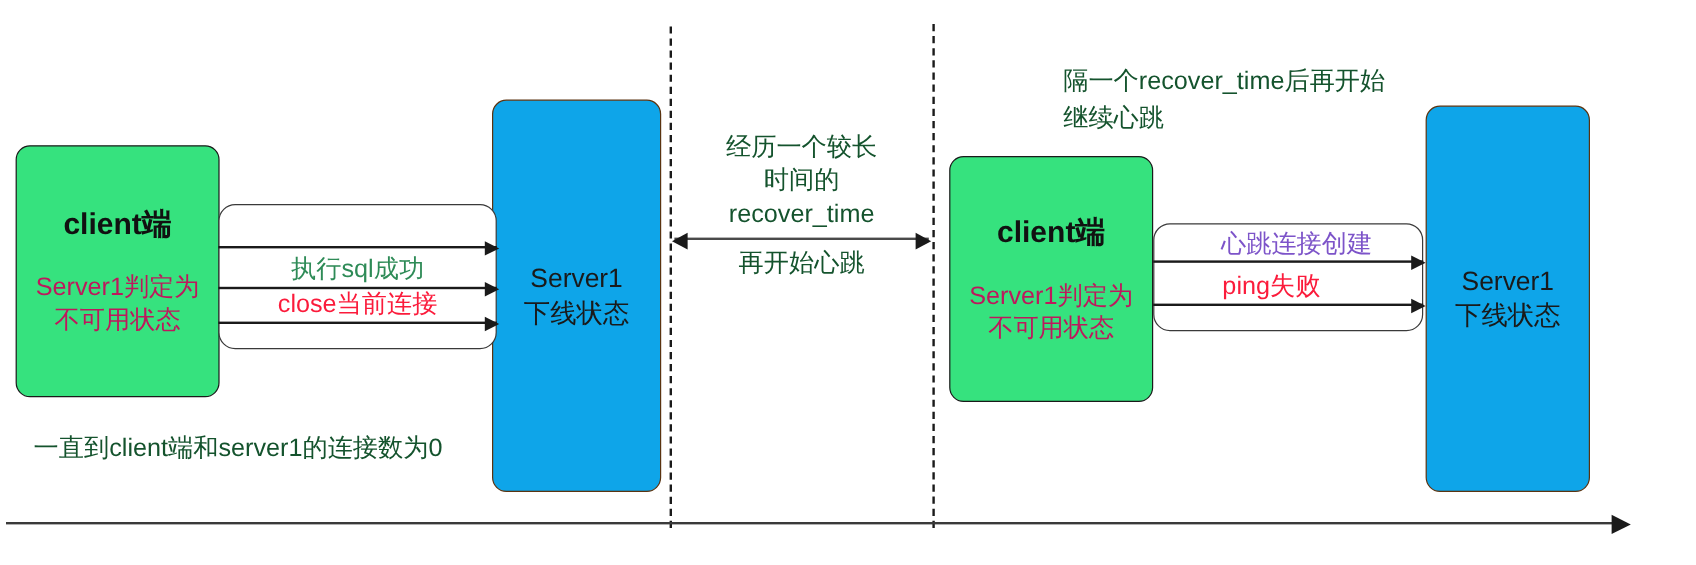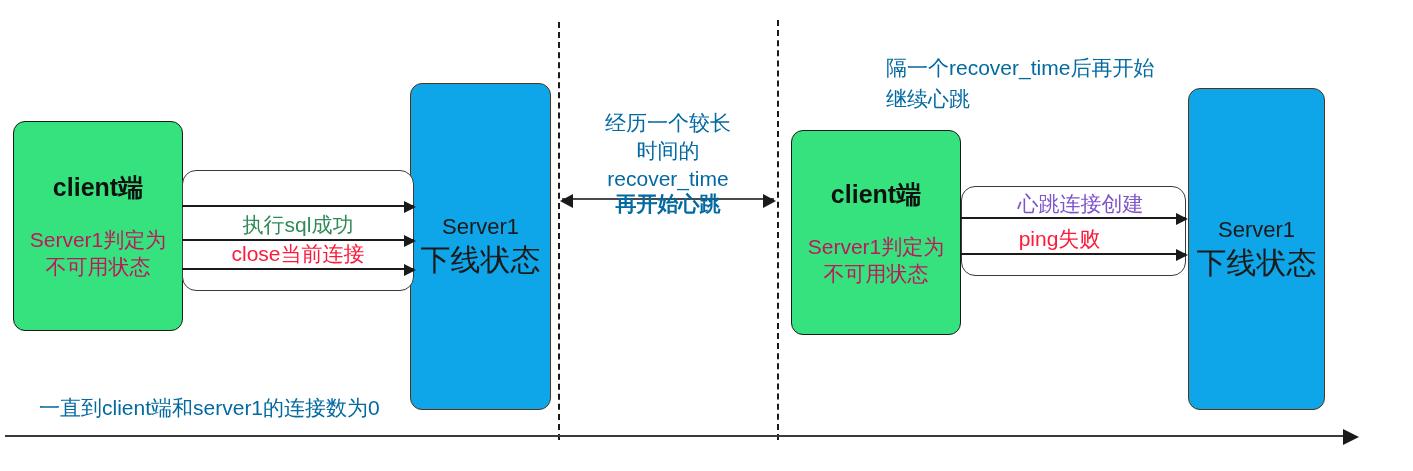--- a/index.html
+++ b/index.html
@@ -47,21 +47,21 @@
     font-size: 22px;
     font-weight: normal;
     color: #1a1a1a;
   }
   .node-sub {
     font-size: 21px;
     color: #be185d;
     white-space: nowrap;
   }
   .node-sub-dark {
-    font-size: 30px;
+    font-size: 22px;
     color: #1a1a1a;
     white-space: nowrap;
   }
 
   .connector {
     position: absolute;
     box-sizing: border-box;
     border: 1.5px solid #3a3a3a;
     border-radius: 14px;
     background: #ffffff;
@@ -88,21 +88,21 @@
     white-space: nowrap;
     text-align: center;
     line-height: 1.25;
   }
   .lbl-purple { color: #7d54c9; }
   .lbl-green  { color: #2e8b57; }
   .lbl-red    { color: #fb1b3b; }
 
   .note {
     position: absolute;
-    color: #0369a1;
+    color: #14532d;
     font-size: 21px;
     line-height: 1.35;
     white-space: nowrap;
   }
   .note-center { text-align: center; }
 
   .dashed-line {
     position: absolute;
     width: 0;
     border-left: 2px dashed #1a1a1a;
@@ -165,31 +165,31 @@
 
   <div class="connector" style="left:182px; top:170px; width:232px; height:121px;"></div>
 
   <div class="flow-arrow" style="left:182px; top:205px; width:232px;"></div>
   <div class="flow-arrow" style="left:182px; top:239px; width:232px;"></div>
   <div class="flow-arrow" style="left:182px; top:268px; width:232px;"></div>
 
   <div class="edge-label lbl-red" style="left:182px; top:241px; width:232px;">close当前连接</div>
   <div class="edge-label lbl-green" style="left:182px; top:212px; width:232px;">执行sql成功</div>
 
-  <div class="note" style="left:39px; top:360px;margin-top:34px;">一直到client端和server1的连接数为0</div>
+  <div class="note" style="left:28px; top:360px;">一直到client端和server1的连接数为0</div>
 
   <div class="dashed-line" style="left:558px; top:22px; height:418px;"></div>
   <div class="dashed-line" style="left:777px; top:20px; height:420px;"></div>
 
   <div class="span-arrow" style="left:562px; top:198px; width:212px;"></div>
 
   <div class="note note-center" style="left:578px; top:109px; width:180px;">经历一个较长</div>
   <div class="note note-center" style="left:578px; top:137px; width:180px;">时间的</div>
   <div class="note note-center" style="left:578px; top:165px; width:180px;">recover_time</div>
-  <div class="note note-center" style="left:578px; top:190px; width:180px;font-weight:bold;">再开始心跳</div>
+  <div class="note note-center" style="left:578px; top:206px; width:180px;">再开始心跳</div>
 
   <div class="note" style="left:886px; top:54px;">隔一个recover_time后再开始</div>
   <div class="note" style="left:886px; top:85px;">继续心跳</div>
 
   <div class="node node-green" style="left:791px; top:130px; width:170px; height:205px;">
     <div class="node-title">client端</div>
     <div class="node-sub">Server1判定为</div>
     <div class="node-sub">不可用状态</div>
   </div>
 

